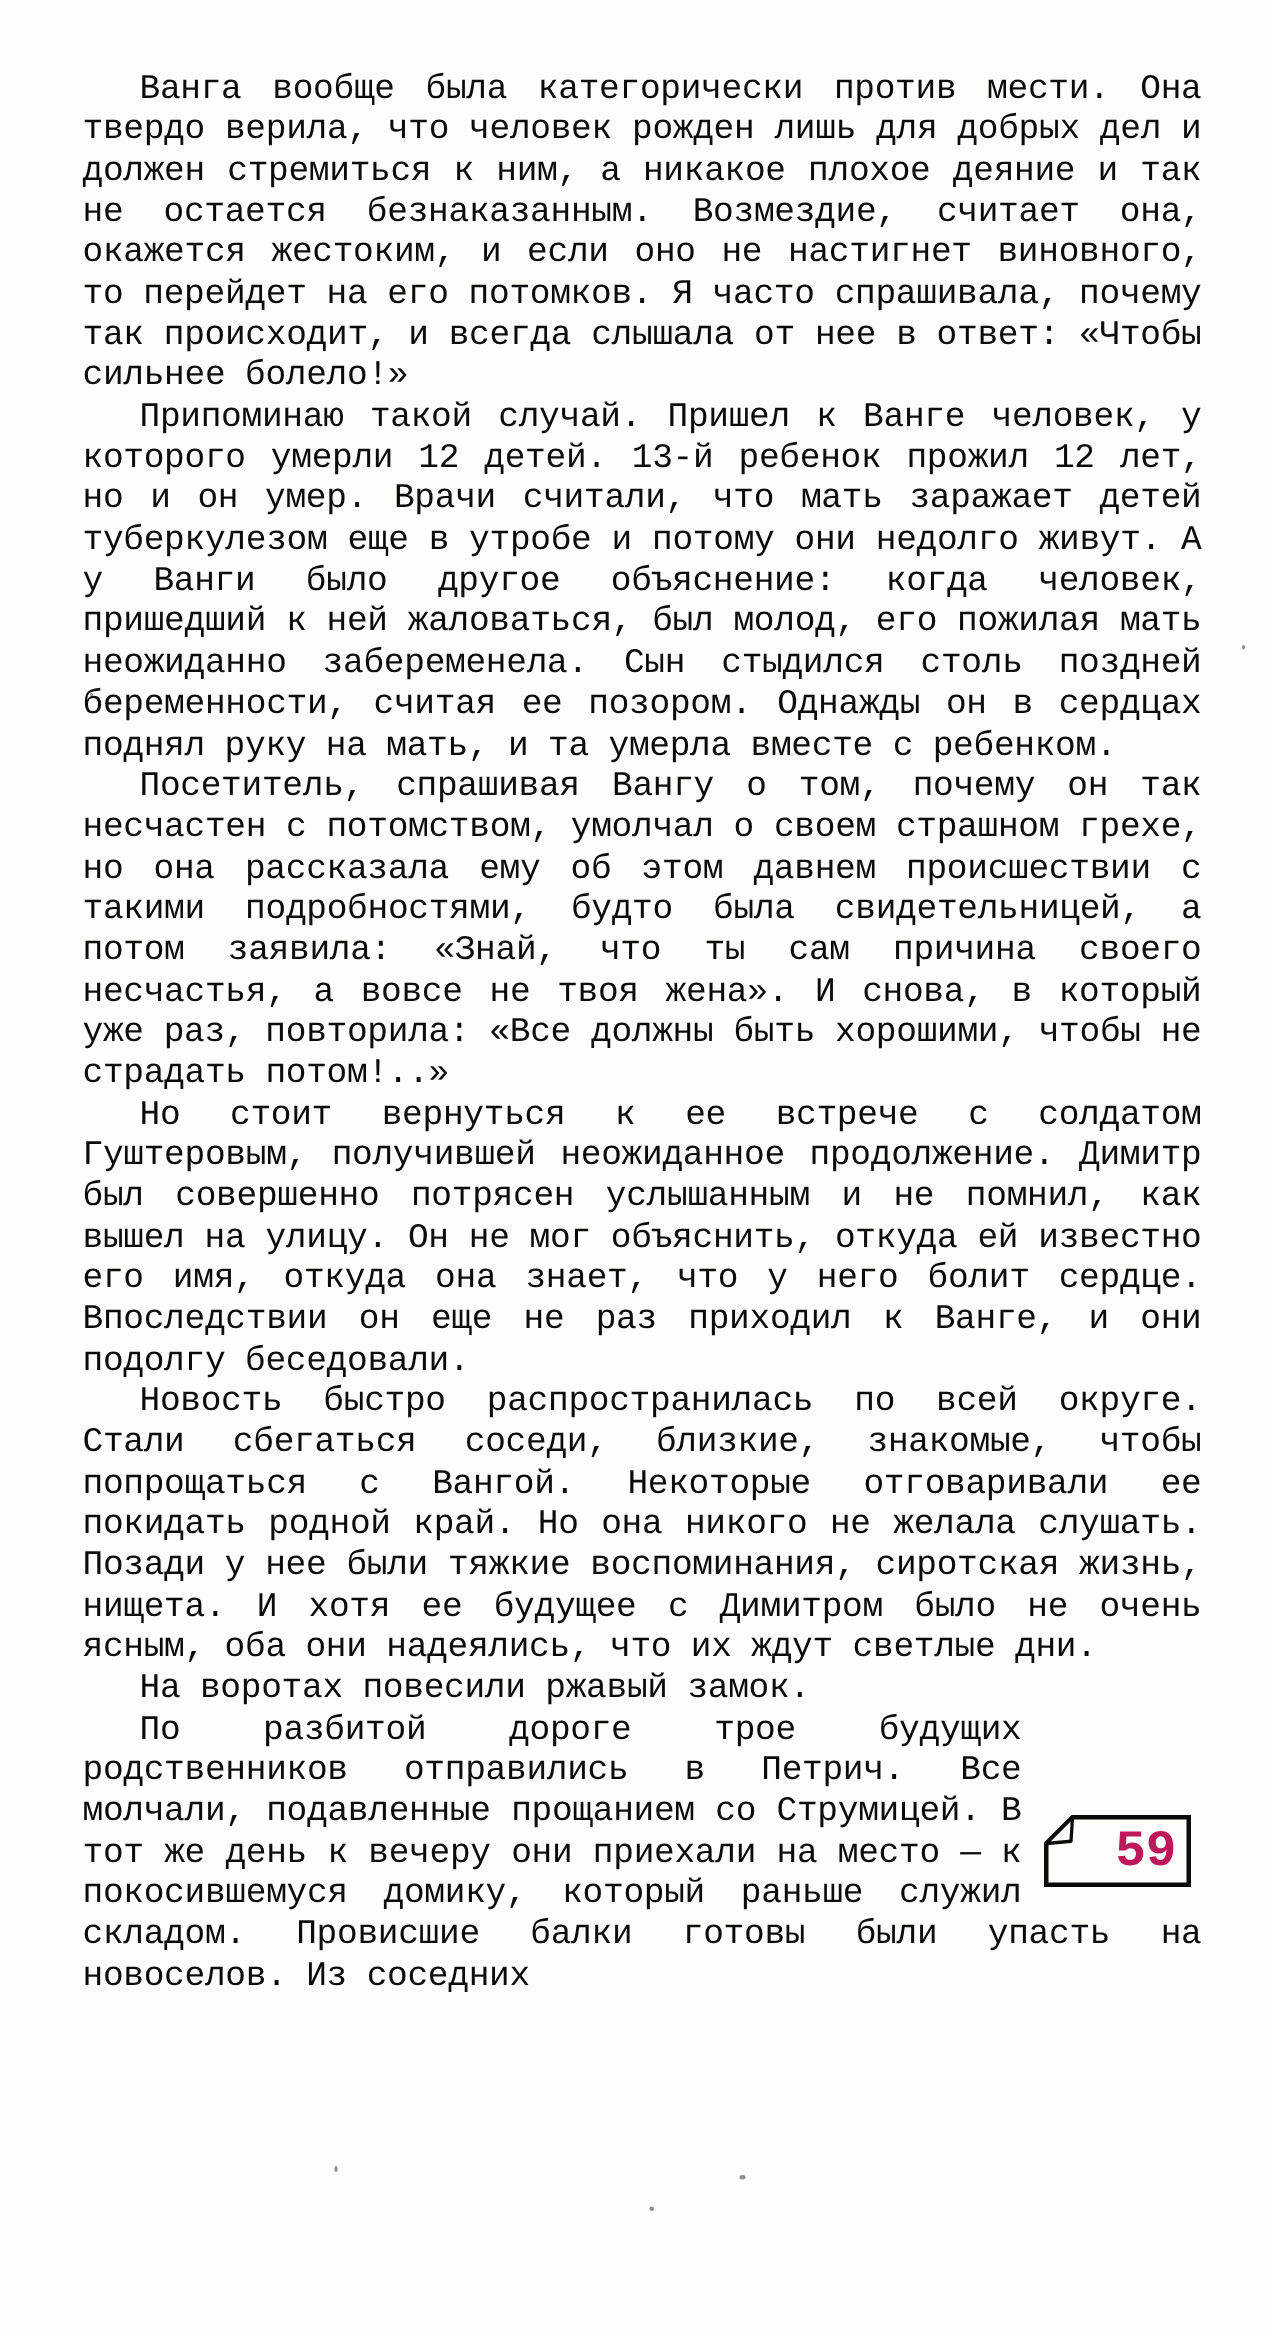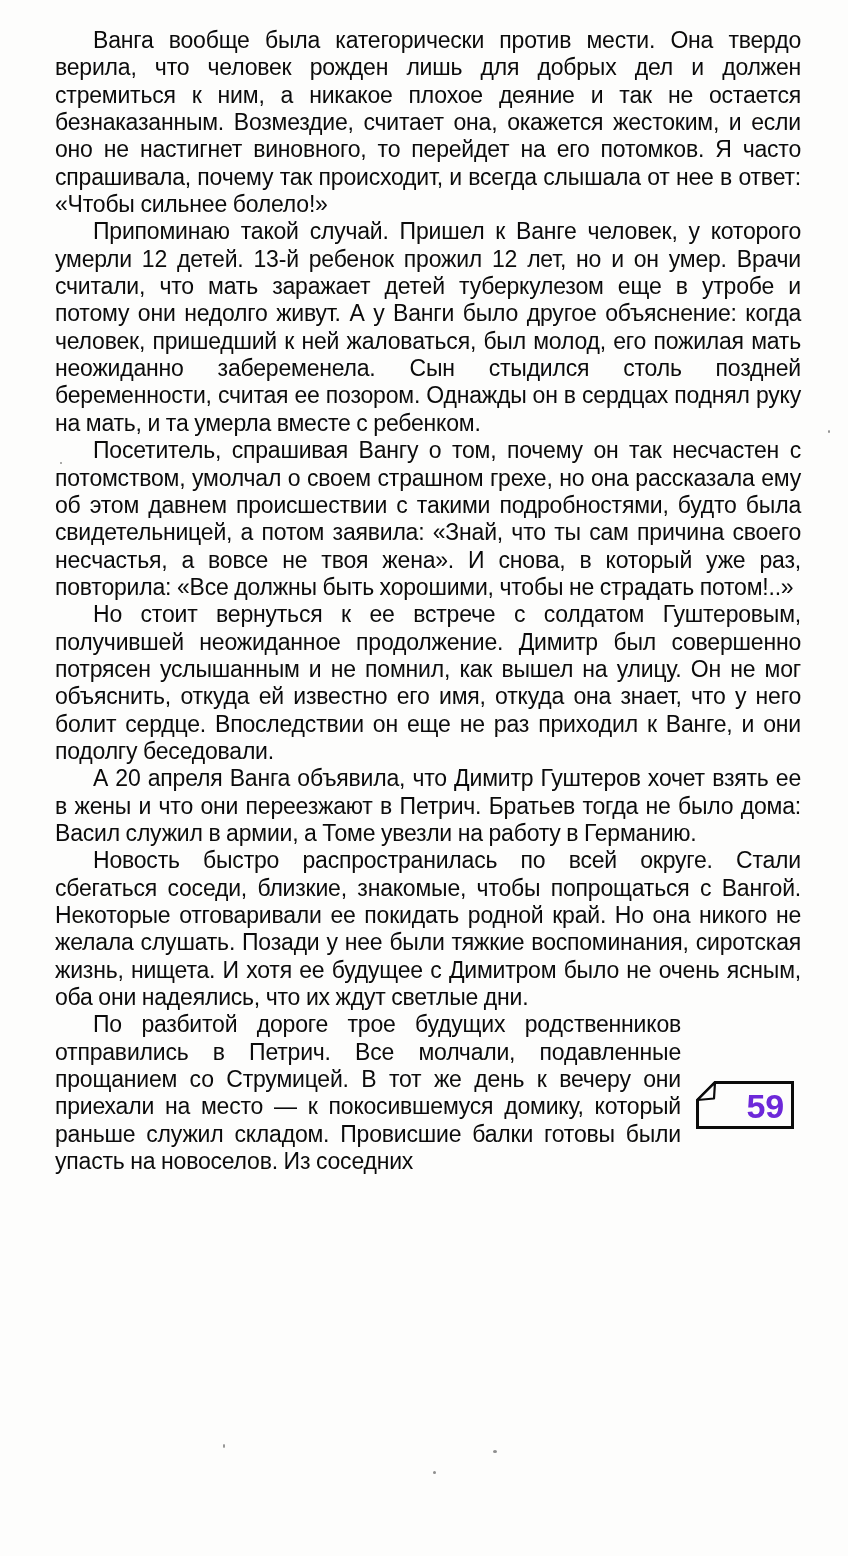--- a/index.html
+++ b/index.html
@@ -7,22 +7,22 @@
     padding: 0;
     background: #fdfdfc;
   }
   .scan-page {
     position: relative;
     width: 848px;
     height: 1508px;
     background: #fdfdfc;
     overflow: hidden;
     box-sizing: border-box;
-    padding: 27px 47px 0 55px;
-    font-family: Liberation Sans, sans-serif;
+    padding: 46px 47px 0 55px;
+    font-family: Liberation Mono, monospace;
     color: #0b0b0b;
   }
   .body-text p.para {
     margin: 0;
     font-size: 23px;
     line-height: 27.35px;
     text-align: justify;
     text-indent: 38px;
     letter-spacing: -0.2px;
     word-spacing: -0.5px;
@@ -43,21 +43,21 @@
     height: 100%;
   }
   .pagenum {
     position: absolute;
     top: 52%;
     right: 11px;
     transform: translateY(-50%);
     font-weight: bold;
     font-size: 34px;
     line-height: 1;
-    color: #6d28d9;
+    color: #be185d;
   }
   
   .speckle {
     position: absolute;
     background: #333;
     border-radius: 50%;
     opacity: 0.55;
   }
   .sp1 { left: 223px; top: 1444px; width: 2px; height: 4px; }
   .sp2 { left: 493px; top: 1450px; width: 4px; height: 3px; }
@@ -73,26 +73,26 @@
   <div class="body-text">
 
     <p class="para"><span>Ванга вообще была категорически против мести. Она твердо верила, что человек рожден лишь для добрых дел и должен стремиться к ним, а никакое плохое деяние и так не остается безнаказанным. Возмездие, считает она, окажется жестоким, и если оно не настигнет виновного, то перейдет на его потомков. Я часто спрашивала, почему так происходит, и всегда слышала от нее в ответ: «Чтобы сильнее болело!»</span></p>
 
     <p class="para"><span>Припоминаю такой случай. Пришел к Ванге человек, у которого умерли 12 детей. 13-й ребенок прожил 12 лет, но и он умер. Врачи считали, что мать заражает детей туберкулезом еще в утробе и потому они недолго живут. А у Ванги было другое объяснение: когда человек, пришедший к ней жаловаться, был молод, его пожилая мать неожиданно забеременела. Сын стыдился столь поздней беременности, считая ее позором. Однажды он в сердцах поднял руку на мать, и та умерла вместе с ребенком.</span></p>
 
     <p class="para"><span>Посетитель, спрашивая Вангу о том, почему он так несчастен с потомством, умолчал о своем страшном грехе, но она рассказала ему об этом давнем происшествии с такими подробностями, будто была свидетельницей, а потом заявила: «Знай, что ты сам причина своего несчастья, а вовсе не твоя жена». И снова, в который уже раз, повторила: «Все должны быть хорошими, чтобы не страдать потом!..»</span></p>
 
     <p class="para"><span>Но стоит вернуться к ее встрече с солдатом Гуштеровым, получившей неожиданное продолжение. Димитр был совершенно потрясен услышанным и не помнил, как вышел на улицу. Он не мог объяснить, откуда ей известно его имя, откуда она знает, что у него болит сердце. Впоследствии он еще не раз приходил к Ванге, и они подолгу беседовали.</span></p>
 
-    <p class="para"><span>А 20 апреля Ванга объявила, что Димитр Гуштеров хочет взять ее в жены и что они переезжают в Петрич. Братьев тогда не было дома: Васил служил в армии, а Томе увезли на работу в Германию.</span></p>
 
 
     <p class="para"><span>Новость быстро распространилась по всей округе. Стали сбегаться соседи, близкие, знакомые, чтобы попрощаться с Вангой. Некоторые отговаривали ее покидать родной край. Но она никого не желала слушать. Позади у нее были тяжкие воспоминания, сиротская жизнь, нищета. И хотя ее будущее с Димитром было не очень ясным, оба они надеялись, что их ждут светлые дни.</span></p>
 
 
+    <p class="para"><span>На воротах повесили ржавый замок.</span></p>
 
     <p class="para">
       <span class="pagebox-float">
         <svg viewBox="0 0 100 50" aria-hidden="true">
           <polygon points="20,2.5 97.5,2.5 97.5,47.5 2.5,47.5 2.5,20" fill="#fdfdfc" stroke="#0b0b0b" stroke-width="3" stroke-linejoin="miter"></polygon>
           <polygon points="2.5,20 20,2.5 19,18.5" fill="#fdfdfc" stroke="#0b0b0b" stroke-width="2.2" stroke-linejoin="round"></polygon>
         </svg>
         <span class="pagenum">59</span>
       </span>
       <span>По разбитой дороге трое будущих родственников отправились в Петрич. Все молчали, подавленные прощанием со Струмицей. В тот же день к вечеру они приехали на место — к покосившемуся домику, который раньше служил складом. Провисшие балки готовы были упасть на новоселов. Из соседних</span>

